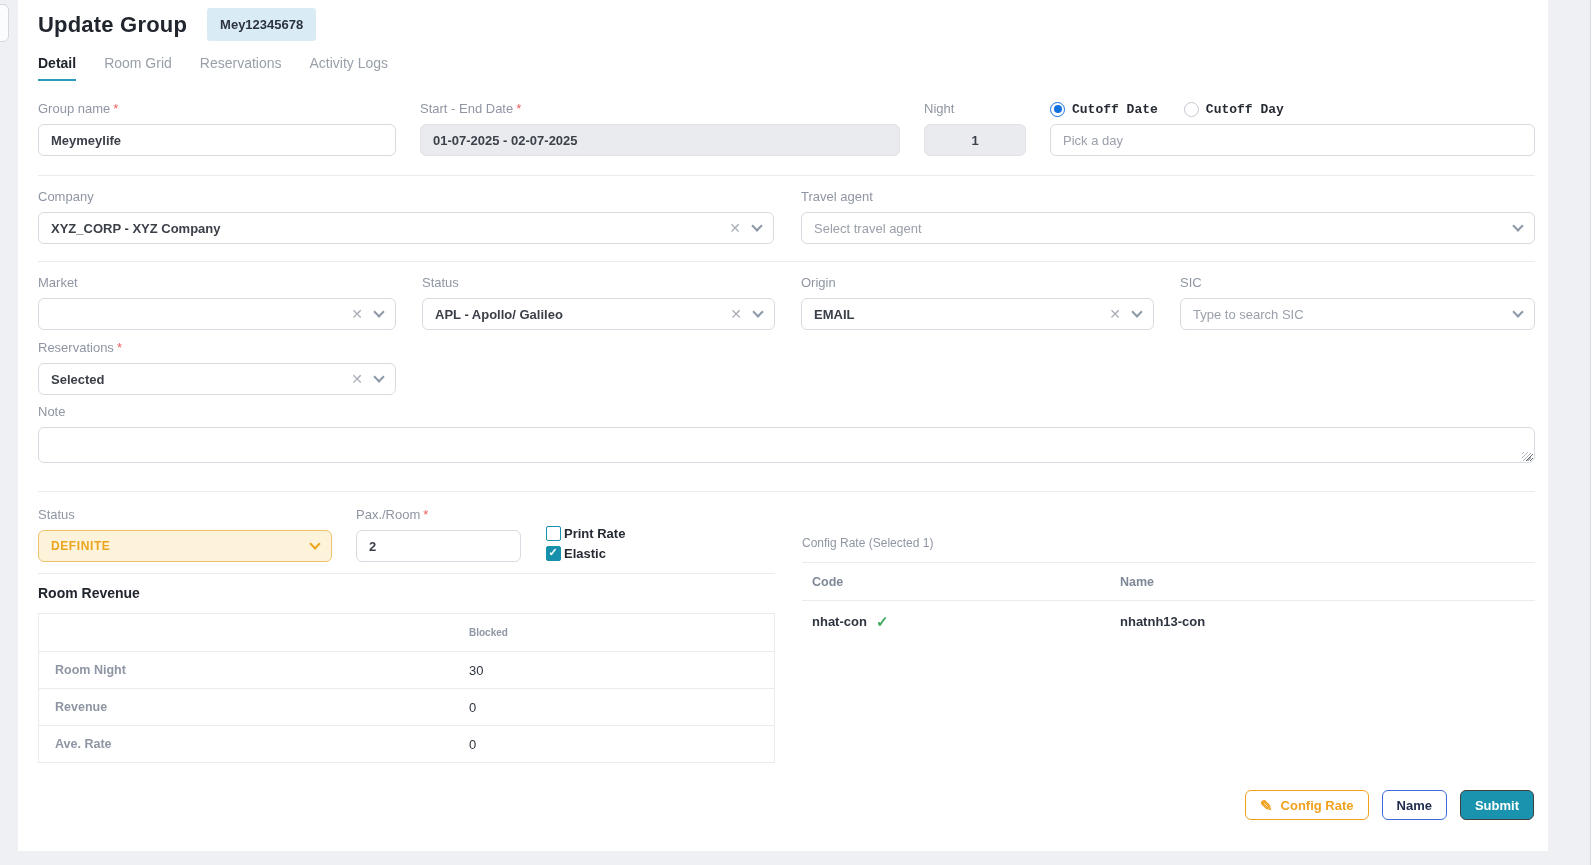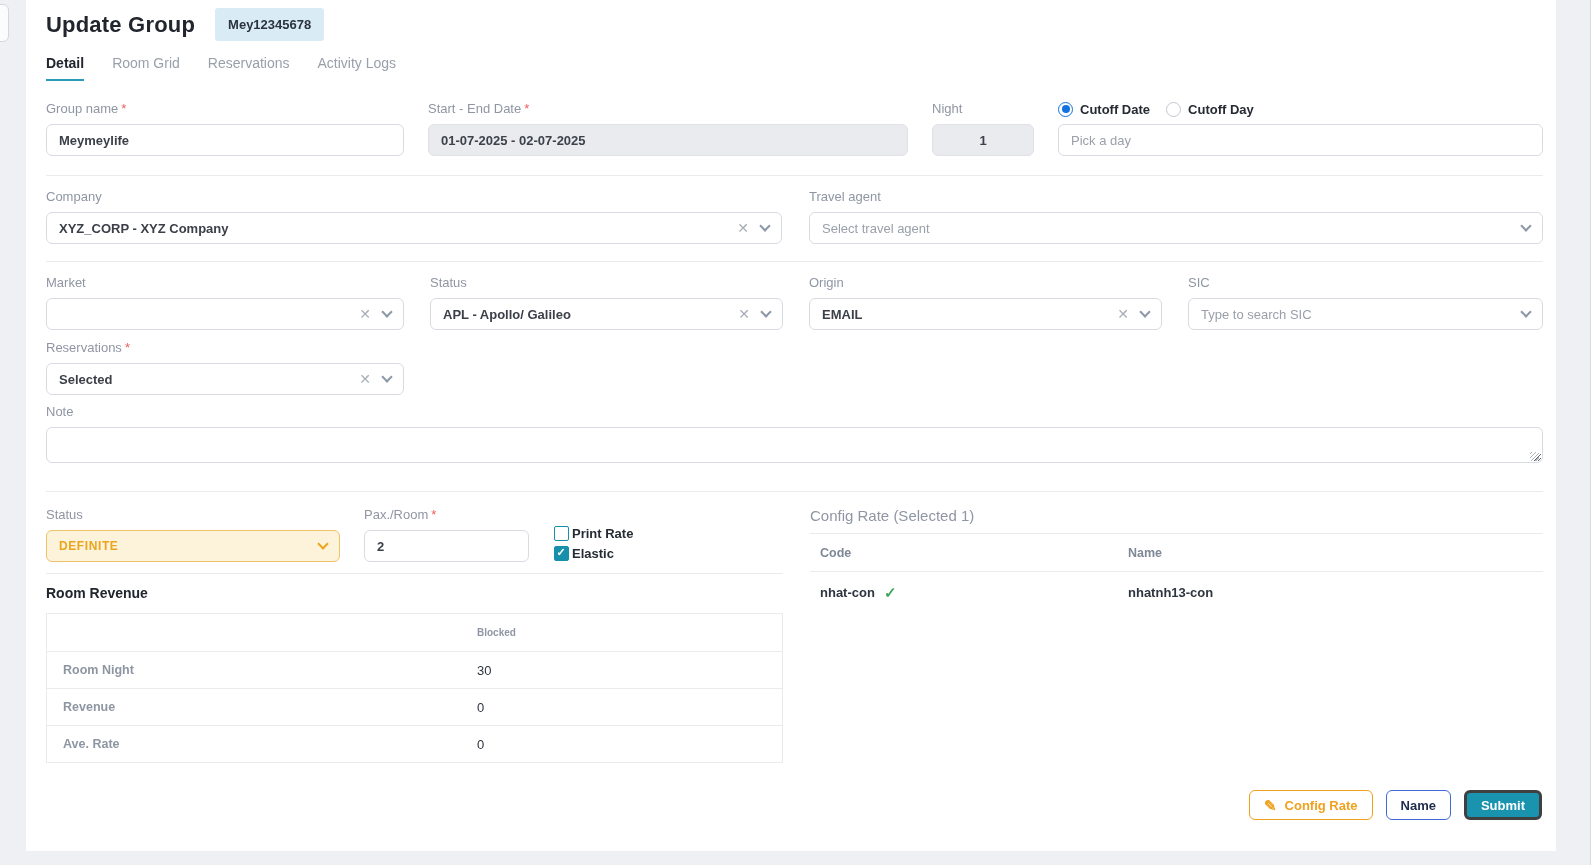--- a/index.html
+++ b/index.html
@@ -5,21 +5,21 @@
   * { box-sizing: border-box; }
   html,body { margin:0; padding:0; }
   body {
     width:1595px; height:865px; position:relative; overflow:hidden;
     background:#eef0f4; font-family:"Liberation Sans", sans-serif; color:#2f3540;
   }
   .edge-fragment{ position:absolute; left:-9px; top:4px; width:18px; height:38px;
     border:1px solid #d4d8de; border-radius:6px; background:#fbfcfd; }
   .right-border{ position:absolute; left:1590px; top:0; width:1px; height:865px; background:#d8dce2; }
   .right-strip{ position:absolute; left:1591px; top:0; width:4px; height:865px; background:#fff; }
-  .panel{ position:absolute; left:26px; top:0; width:1530px; height:851px; background:#ffffff; }
+  .panel{ position:absolute; left:18px; top:0; width:1530px; height:851px; background:#ffffff; }
   .content{ position:relative; height:100%; padding:8px 13px 0 20px; }
 
   .header-row{ display:flex; align-items:center; gap:20px; }
   .page-title{ font-size:22px; font-weight:700; color:#21252e; letter-spacing:.2px; }
   .badge{ background:#d9ecf6; color:#2b3240; font-size:13px; font-weight:700;
     padding:9px 13px; border-radius:3px; }
 
   .tabs{ display:flex; gap:28px; margin-top:14px; }
   .tab{ font-size:14px; color:#9aa0aa; padding-bottom:8px; cursor:pointer; border-bottom:2px solid transparent; }
   .tab.active{ color:#21252e; font-weight:700; border-bottom-color:#2a9cb7; }
@@ -37,21 +37,21 @@
   .select{ height:32px; border:1px solid #d8dce2; border-radius:6px; background:#fff;
     display:flex; align-items:center; padding:0 12px; gap:12px; cursor:pointer; }
   .select .value{ flex:1; font-size:13px; font-weight:600; color:#3a3f48;
     white-space:nowrap; overflow:hidden; }
   .select .value.placeholder{ color:#9aa0aa; font-weight:400; }
   .x-icon{ color:#a9aeb7; font-size:14px; line-height:1; cursor:pointer; }
   .x-icon::before{ content:"✕"; }
   .chev{ width:8px; height:8px; border-right:2px solid #8d98a8; border-bottom:2px solid #8d98a8;
     transform:rotate(45deg); margin-top:-4px; flex:0 0 auto; cursor:pointer; }
 
-  .radio-group{ display:flex; gap:16px; margin-bottom:7px; height:16px; align-items:center; }
+  .radio-group{ display:flex; gap:26px; margin-bottom:7px; height:16px; align-items:center;font-family:Liberation Mono, monospace; }
   .radio-opt{ display:flex; align-items:center; gap:7px; cursor:pointer; }
   .radio{ width:15px; height:15px; border-radius:50%; border:1px solid #c3c8d0; background:#fff; position:relative; flex:0 0 auto; }
   .radio.selected{ border:1.5px solid #1273de; }
   .radio.selected::after{ content:""; position:absolute; inset:2.5px; border-radius:50%; background:#1273de; }
   .radio-label{ font-size:13px; color:#262b33; font-weight:600; }
 
   .divider{ border-top:1px solid #e9ebef; height:0; }
 
   .status-select{ background:#fcf3da; border:1px solid #eec36a; }
   .status-select .value{ color:#eba51e; font-weight:700; font-size:12px; letter-spacing:.6px; }
@@ -64,21 +64,21 @@
   .cb.checked{ background:#1790ab; }
   .cb.checked::after{ content:"✓"; position:absolute; left:1.5px; top:-1px; color:#fff; font-size:11px; font-weight:700; }
   .cb-label{ font-size:13px; color:#262b33; font-weight:600; }
 
   .ta-wrap{ position:relative; }
   textarea.note{ width:100%; height:36px; border:1px solid #d8dce2; border-radius:6px;
     resize:vertical; outline:none; font-family:"Liberation Sans", sans-serif; font-size:13px; padding:6px 12px; color:#3a3f48; }
   .resize-corner{ position:absolute; right:4px; bottom:6px; width:9px; height:9px; pointer-events:none;
     background:repeating-linear-gradient(-45deg, transparent 0 2px, #aeb4bd 2px 3px); }
 
-  .section-title{ font-size:15px; color:#8f96a3; height:16px; }
+  .section-title{ font-size:12px; color:#8f96a3; height:16px;margin-top:29px; }
   .bold-heading{ font-size:14px; font-weight:700; color:#21252e; }
 
   .rr-table{ border:1px solid #e9ebef; margin-top:12px; width:737px; }
   .rr-row{ display:flex; height:37px; align-items:center; border-top:1px solid #e9ebef; }
   .rr-row:first-child{ border-top:none; }
   .rr-label{ width:430px; padding-left:16px; font-size:12.5px; color:#8f96a3; font-weight:600; }
   .rr-value{ font-size:13px; color:#2f3540; }
   .rr-header{ font-size:10px; color:#8f96a3; font-weight:600; }
 
   .cr-head{ display:flex; padding:12px 10px 11px 10px; }
@@ -90,21 +90,21 @@
   .check-icon{ color:#3aa757; font-size:15px; font-weight:700; line-height:1; }
   .check-icon::before{ content:"✓"; }
 
   .footer{ position:absolute; right:14px; bottom:31px; display:flex; gap:13px; }
   .btn{ height:30px; border-radius:6px; display:inline-flex; align-items:center; justify-content:center;
     font-size:13px; font-weight:700; padding:0 14px; cursor:pointer; background:#fff; }
   .btn-config{ border:1px solid #f0a11e; color:#f0a11e; gap:8px; }
   .pen-icon{ font-size:15px; line-height:1; }
   .pen-icon::before{ content:"✎"; }
   .btn-back{ border:1px solid #3f6ad8; color:#1f2c4d; }
-  .btn-submit{ background:#1a93ae; border:3px solid #404040; color:#fff; }
+  .btn-submit{ background:#1a93ae; border:1px solid #404040; color:#fff; }
 </style>
 </head>
 <body>
 
 <div class="edge-fragment"></div>
 
 <div class="panel">
   <div class="content">
 
     <div class="header-row">

